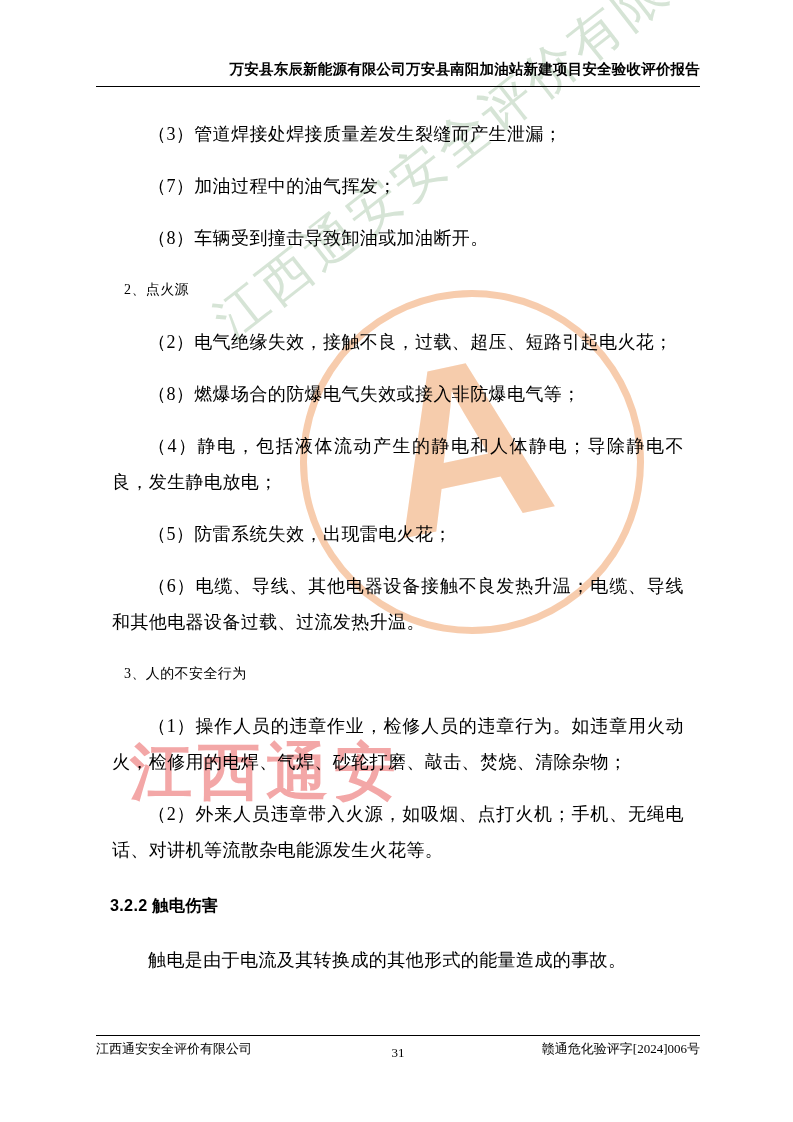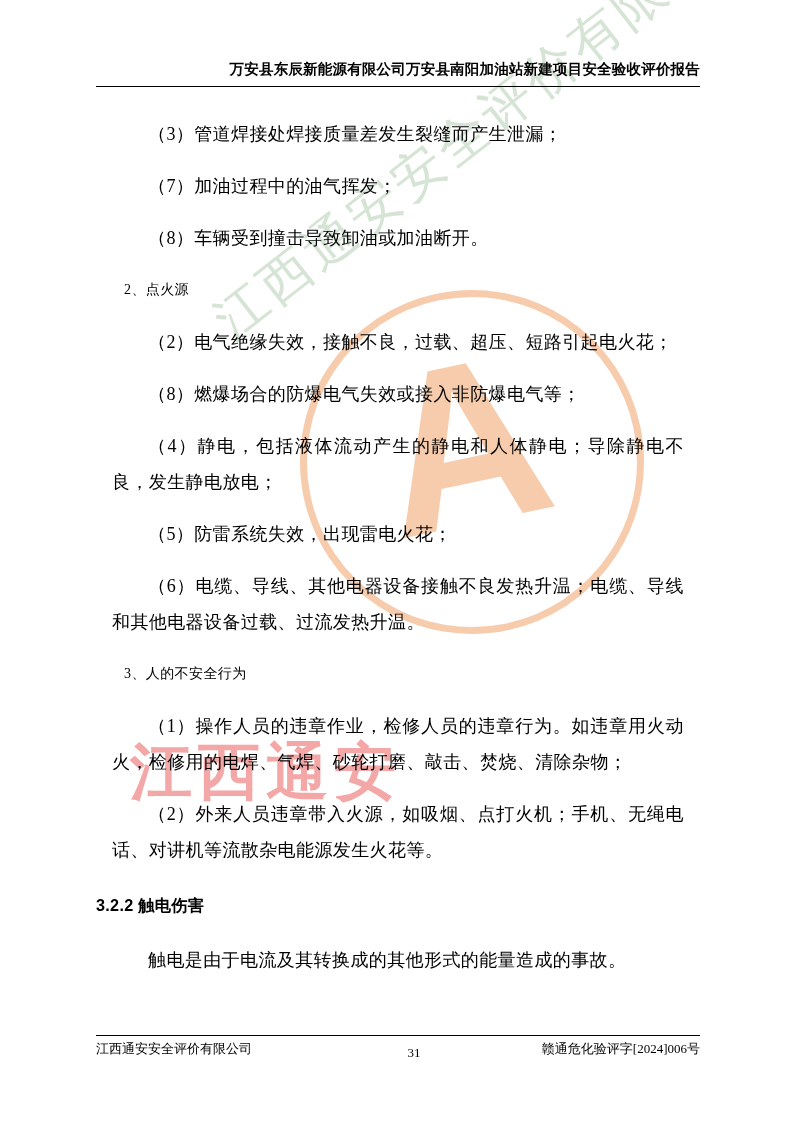--- a/index.html
+++ b/index.html
@@ -116,21 +116,21 @@
     letter-spacing: .4px;
   }
   p.sub {
     margin: 0;
     font-size: 14px;
     line-height: 36px;
     text-indent: 2em;
     letter-spacing: .4px;
   }
   h3.heading {
-    margin: 0;
+    margin: 14px;
     font-size: 16.2px;
     line-height: 42px;
     font-weight: bold;
     font-family: "Liberation Sans", sans-serif;
     letter-spacing: .3px;
   }
 
   
   .footer-rule {
     position: absolute;
@@ -144,21 +144,21 @@
     left: 96px;
     top: 1040px;
     width: 604px;
     font-size: 13px;
     display: flex;
     justify-content: space-between;
     align-items: center;
   }
   .footer .center {
     position: absolute;
-    left: 16px;
+    left: 0;
     width: 604px;
     text-align: center;
     margin-top: 8px;
   }
   .footer .left, .footer .right {
     position: relative;
     z-index: 1;
   }
 </style>
 </head>

